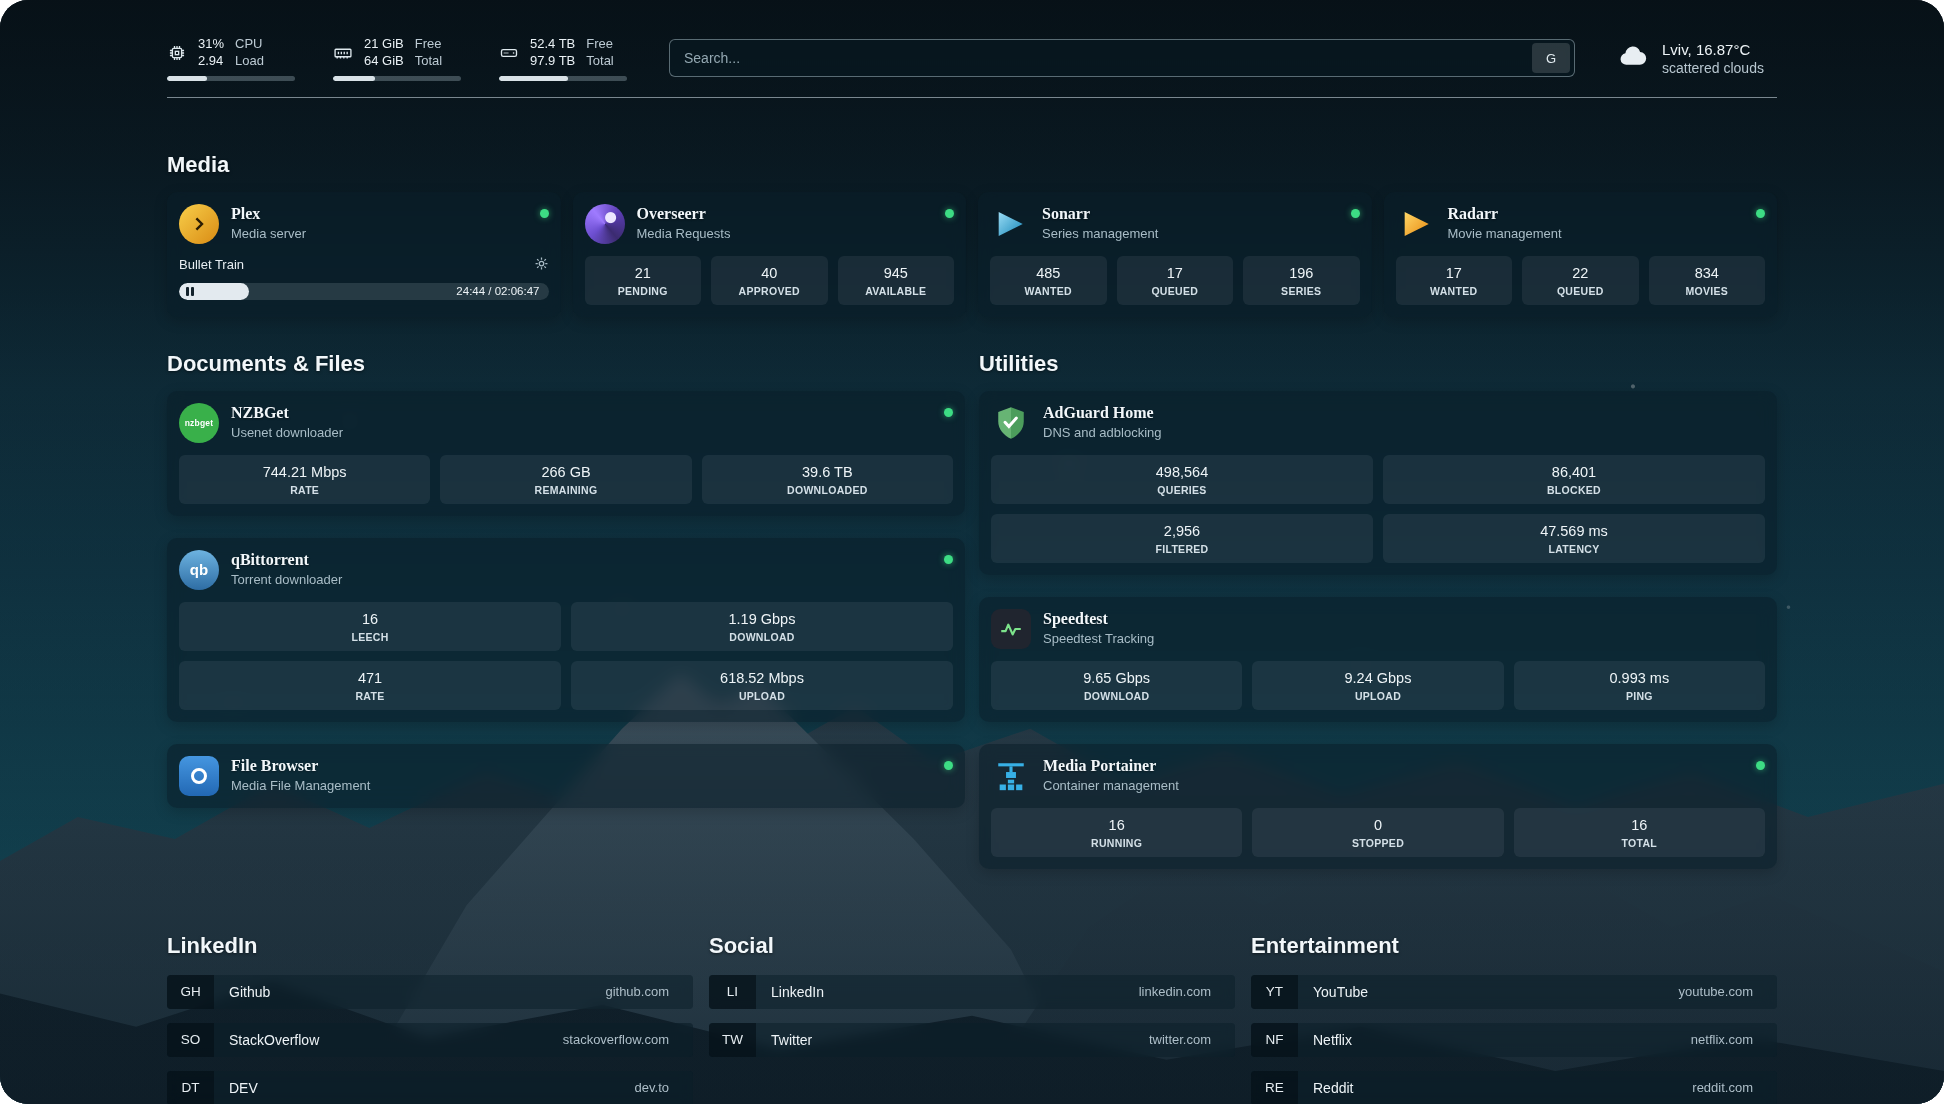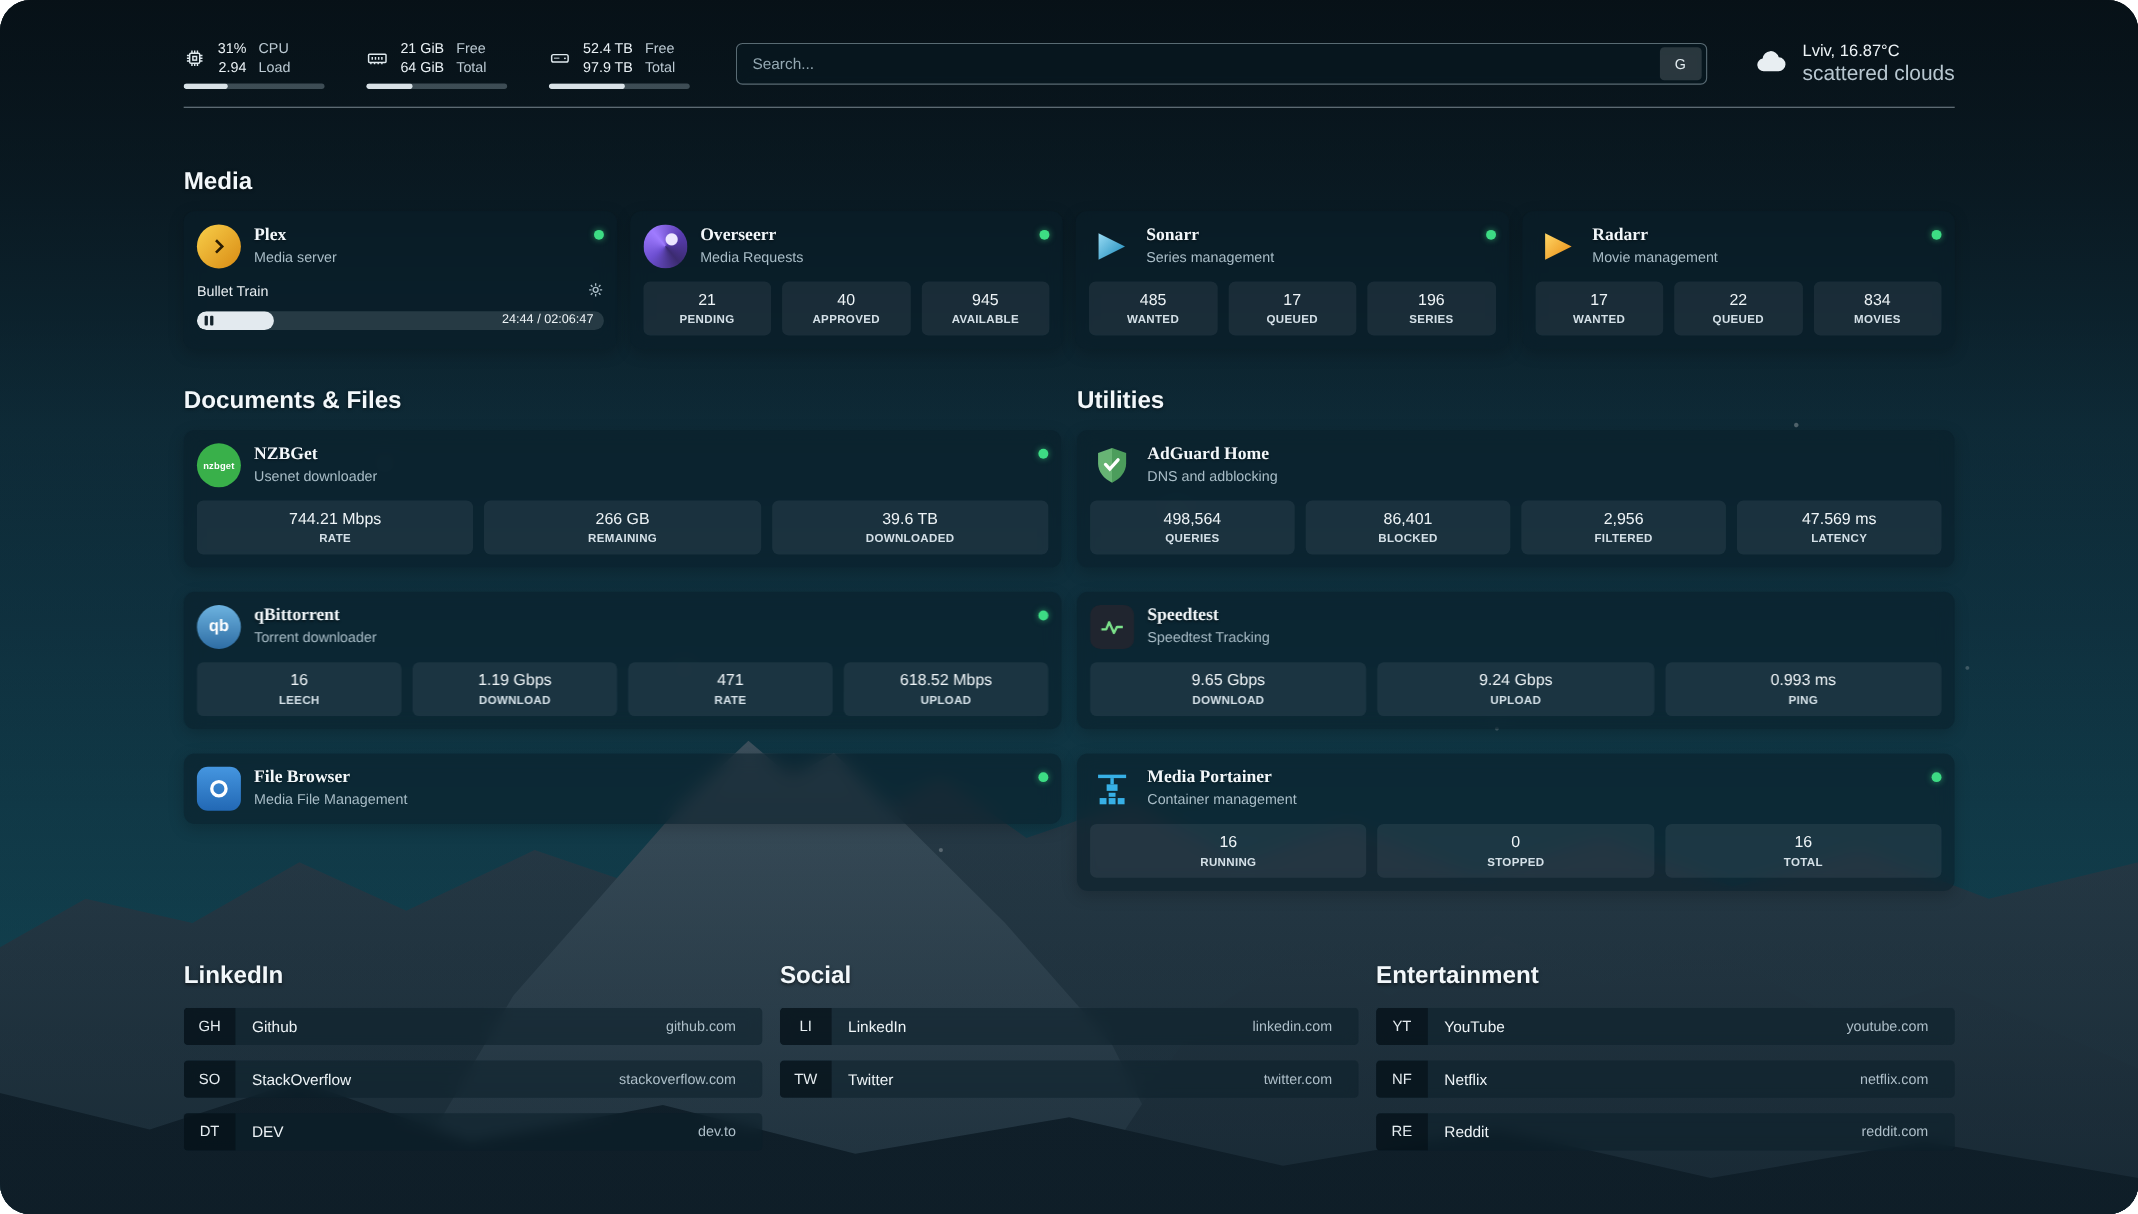--- a/index.html
+++ b/index.html
@@ -46,51 +46,51 @@
 
   
   .page { position: relative; z-index: 2; height: 100%; padding: 30px 167px 0; color: #e8eef2; }
 
   
   .topbar { display: flex; align-items: center; gap: 42px; padding: 6px 0 16px; border-bottom: 1.5px solid rgba(215,230,238,.55); }
   .resources { display: flex; gap: 38px; }
   .resource { display: flex; flex-direction: column; gap: 6px; min-width: 128px; }
   .res-row { display: flex; align-items: center; gap: 11px; }
   .res-icon { display: flex; align-items: center; }
-  .res-values { display: flex; flex-direction: column; text-align: right; font-size: 13px; line-height: 1.3; color: #eaf1f5; }
+  .res-values { display: flex; flex-direction: column; text-align: left; font-size: 13px; line-height: 1.3; color: #eaf1f5; }
   .res-labels { display: flex; flex-direction: column; text-align: left; font-size: 13px; line-height: 1.3; color: #bccad3; }
   .res-bar { height: 5px; border-radius: 3px; background: rgba(135,155,165,.42); overflow: hidden; }
   .res-fill { height: 100%; background: #d9e2e7; border-radius: 3px; }
 
   .searchbox { flex: 1; display: flex; align-items: center; height: 38px; background: rgba(8,26,35,.55); border: 1px solid rgba(172,192,202,.5); border-radius: 6px; padding: 0 4px 0 14px; backdrop-filter: blur(6px); }
   .searchbox input { flex: 1; background: transparent; border: none; outline: none; color: #e8eef2; font-size: 14px; font-family: "Liberation Sans", sans-serif; }
   .searchbox input::placeholder { color: #94a8b2; }
   .search-btn { width: 38px; height: 30px; border: none; border-radius: 4px; background: rgba(255,255,255,.14); color: #e3ecf1; font-size: 13px; cursor: pointer; font-family: "Liberation Sans", sans-serif; }
 
   .weather { display: flex; align-items: center; gap: 13px; min-width: 160px; }
   .weather-loc { font-size: 15px; color: #eef4f7; }
-  .weather-cond { font-size: 19px; color: #b8c7d0; margin-top: 2px; }
+  .weather-cond { font-size: 14px; color: #b8c7d0; margin-top: 2px; }
 
   
   h2.sec { font-size: 22px; font-weight: 600; color: #f2f7fa; text-shadow: 0 1px 3px rgba(0,0,0,.5); }
   .sec-media { margin: 54px 0 14px; }
 
   
   .media-grid { display: grid; grid-template-columns: repeat(4, 1fr); gap: 12px; }
   .card { background: rgba(9,30,40,.55); border-radius: 10px; padding: 12px; backdrop-filter: blur(8px); box-shadow: 0 4px 14px rgba(0,0,0,.18); }
   .card-head { display: flex; align-items: flex-start; gap: 12px; position: relative; padding-right: 16px; }
   .app-icon { width: 40px; height: 40px; flex: none; display: flex; align-items: center; justify-content: center; }
   .round { border-radius: 50%; }
   .app-name { font-size: 16px; font-weight: 600; color: #f2f7fa; text-shadow: 0 1px 2px rgba(0,0,0,.4); margin-top: 1px; font-family: Liberation Serif, serif; }
   .app-desc { font-size: 13px; color: #a9bdc7; margin-top: 3px; }
   .status-dot { position: absolute; top: 5px; right: 0; width: 9px; height: 9px; border-radius: 50%; background: #3ddc84; box-shadow: 0 0 6px rgba(61,220,132,.6); }
 
   .stats { display: grid; gap: 10px; margin-top: 12px; }
   .cols-3 { grid-template-columns: repeat(3, 1fr); }
-  .cols-4 { grid-template-columns: repeat(4, 1fr); }
+  .cols-4 { grid-template-columns: repeat(2, 1fr); }
   .stat { background: rgba(235,245,250,.07); border-radius: 6px; text-align: center; padding: 9px 4px 8px; }
   .stat-value { font-size: 14.5px; color: #eef4f7; white-space: nowrap; }
   .stat-label { font-size: 10.5px; font-weight: 700; color: #d4e0e7; margin-top: 4px; letter-spacing: .3px; }
 
   
   .now-playing { display: flex; justify-content: space-between; align-items: center; margin-top: 12px; font-size: 13px; color: #e8eef2; }
   .player-row { position: relative; margin-top: 9px; height: 17px; }
   .player-track { position: absolute; inset: 0; border-radius: 9px; background: rgba(235,245,250,.13); overflow: hidden; }
   .player-fill { height: 100%; background: #e3eaef; border-radius: 9px; }
   .pause-btn { position: absolute; left: 7px; top: 4px; display: flex; gap: 2.5px; cursor: pointer; }

